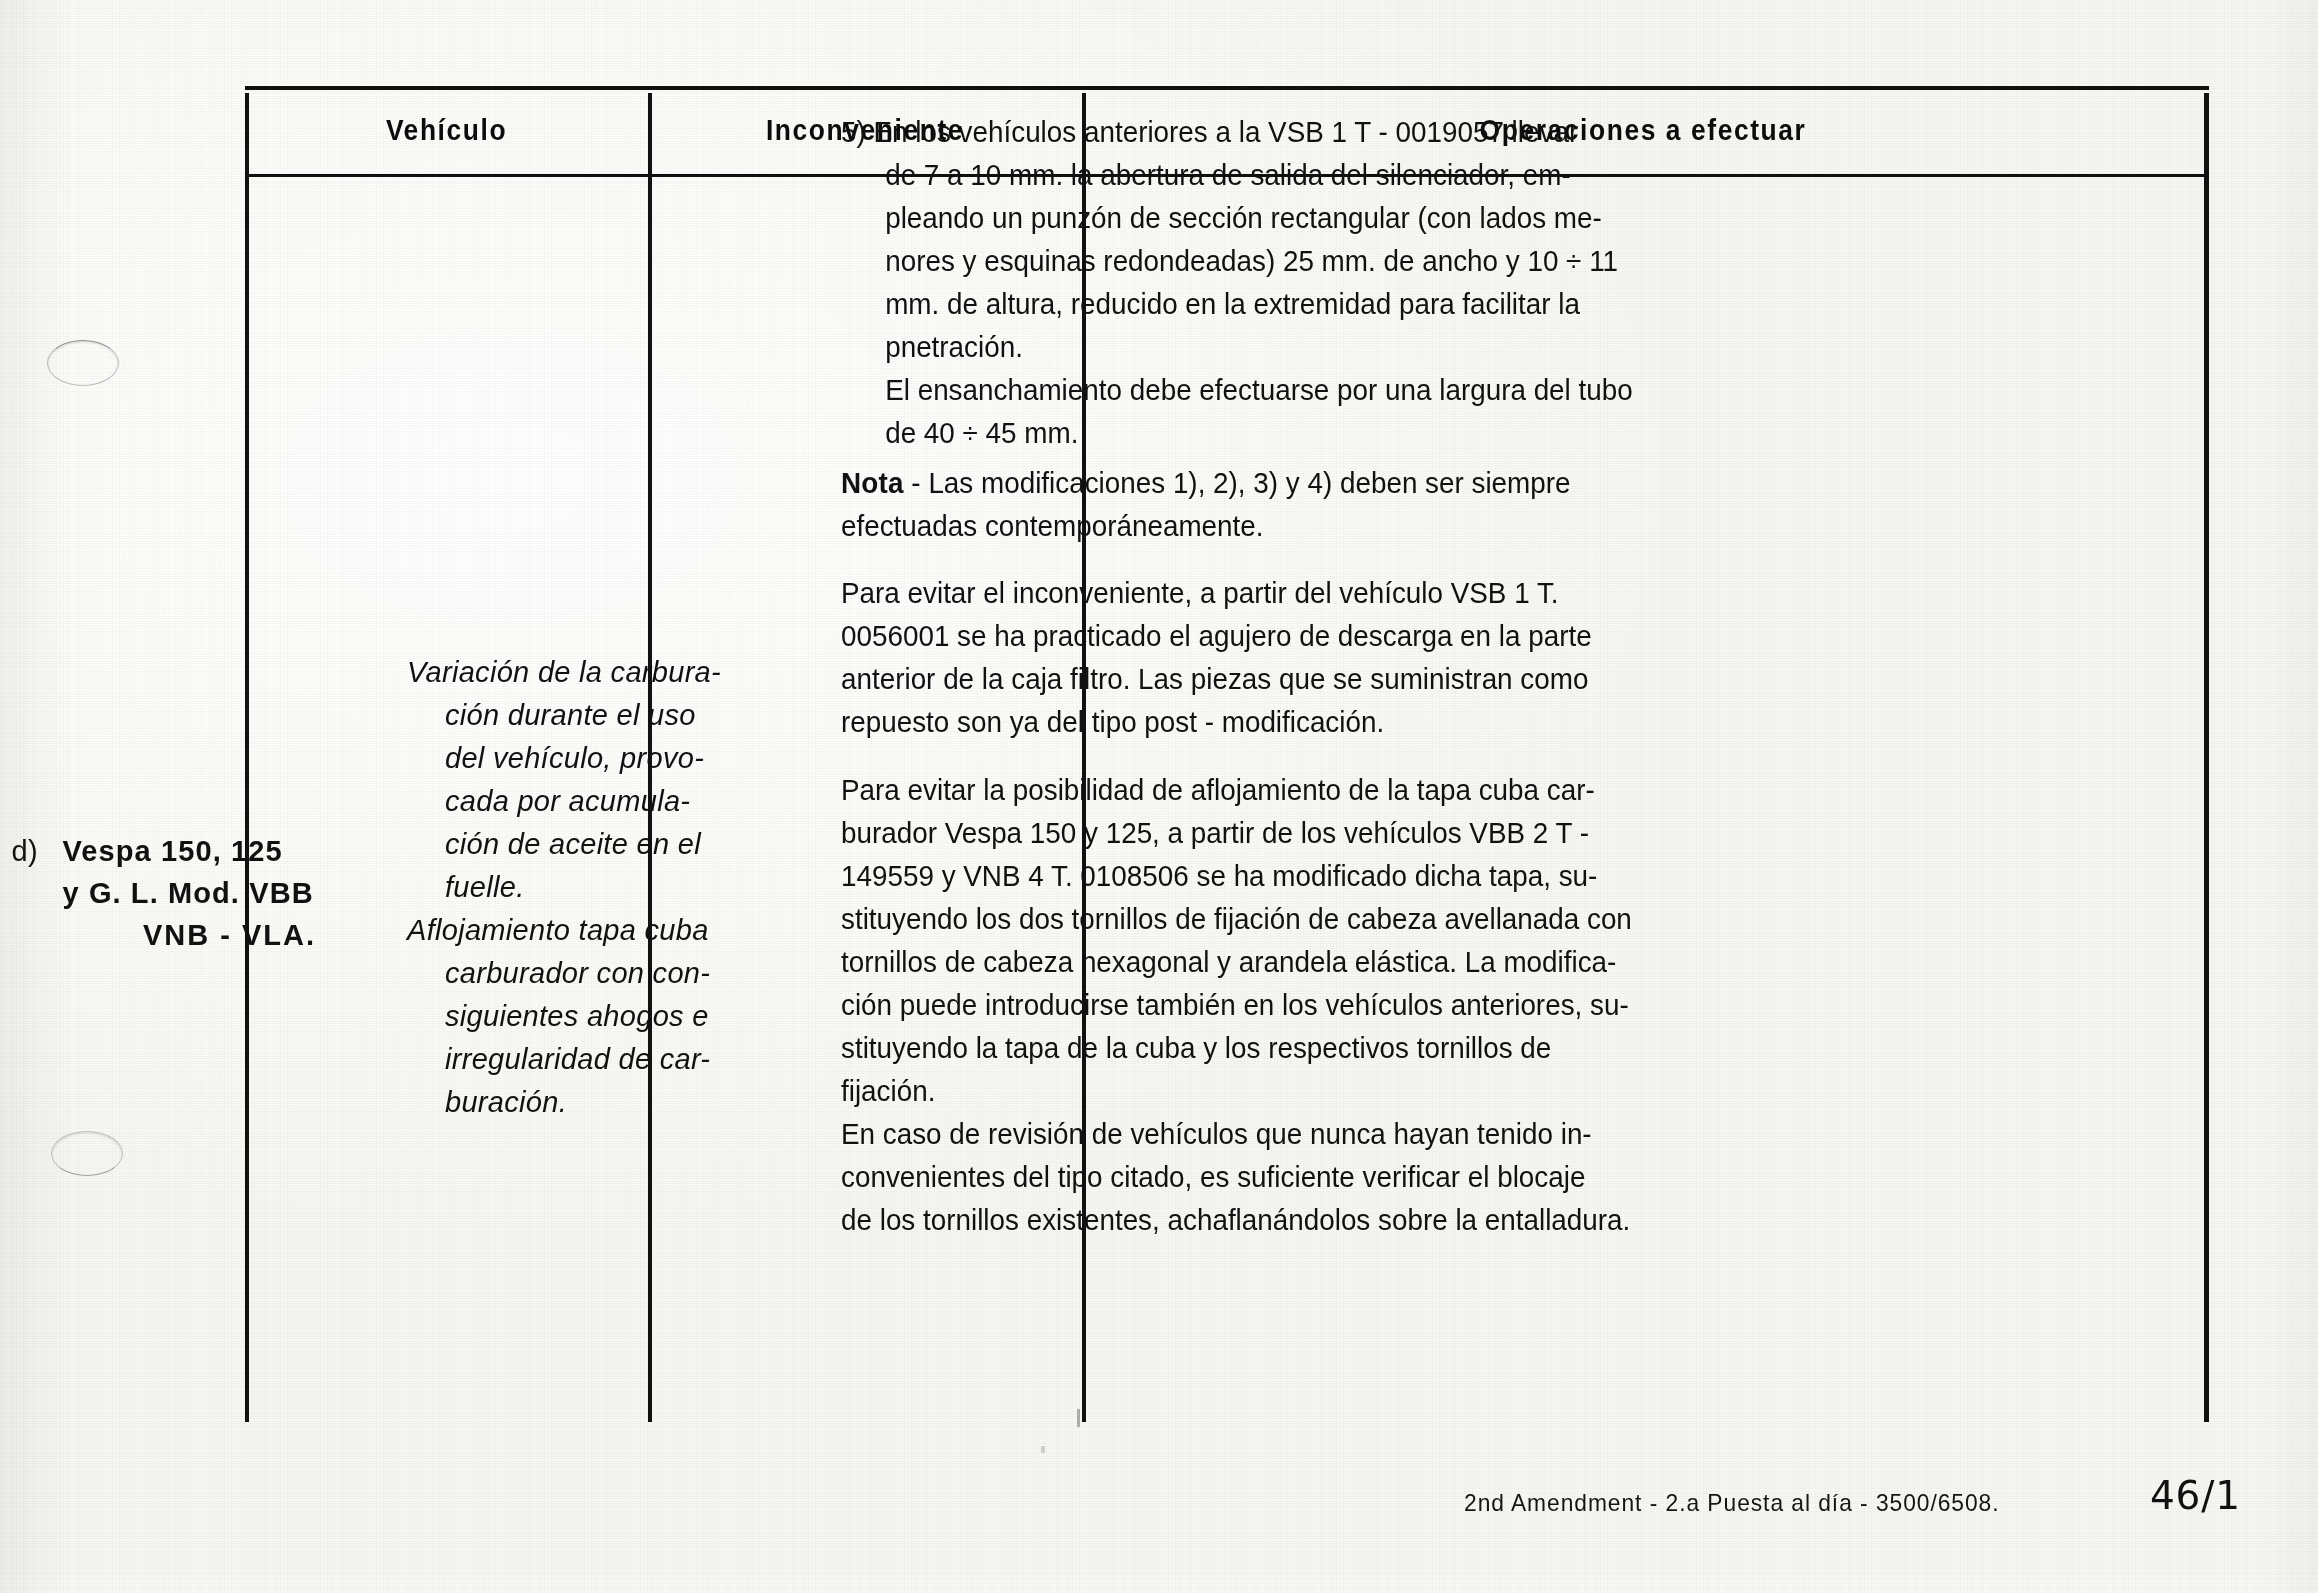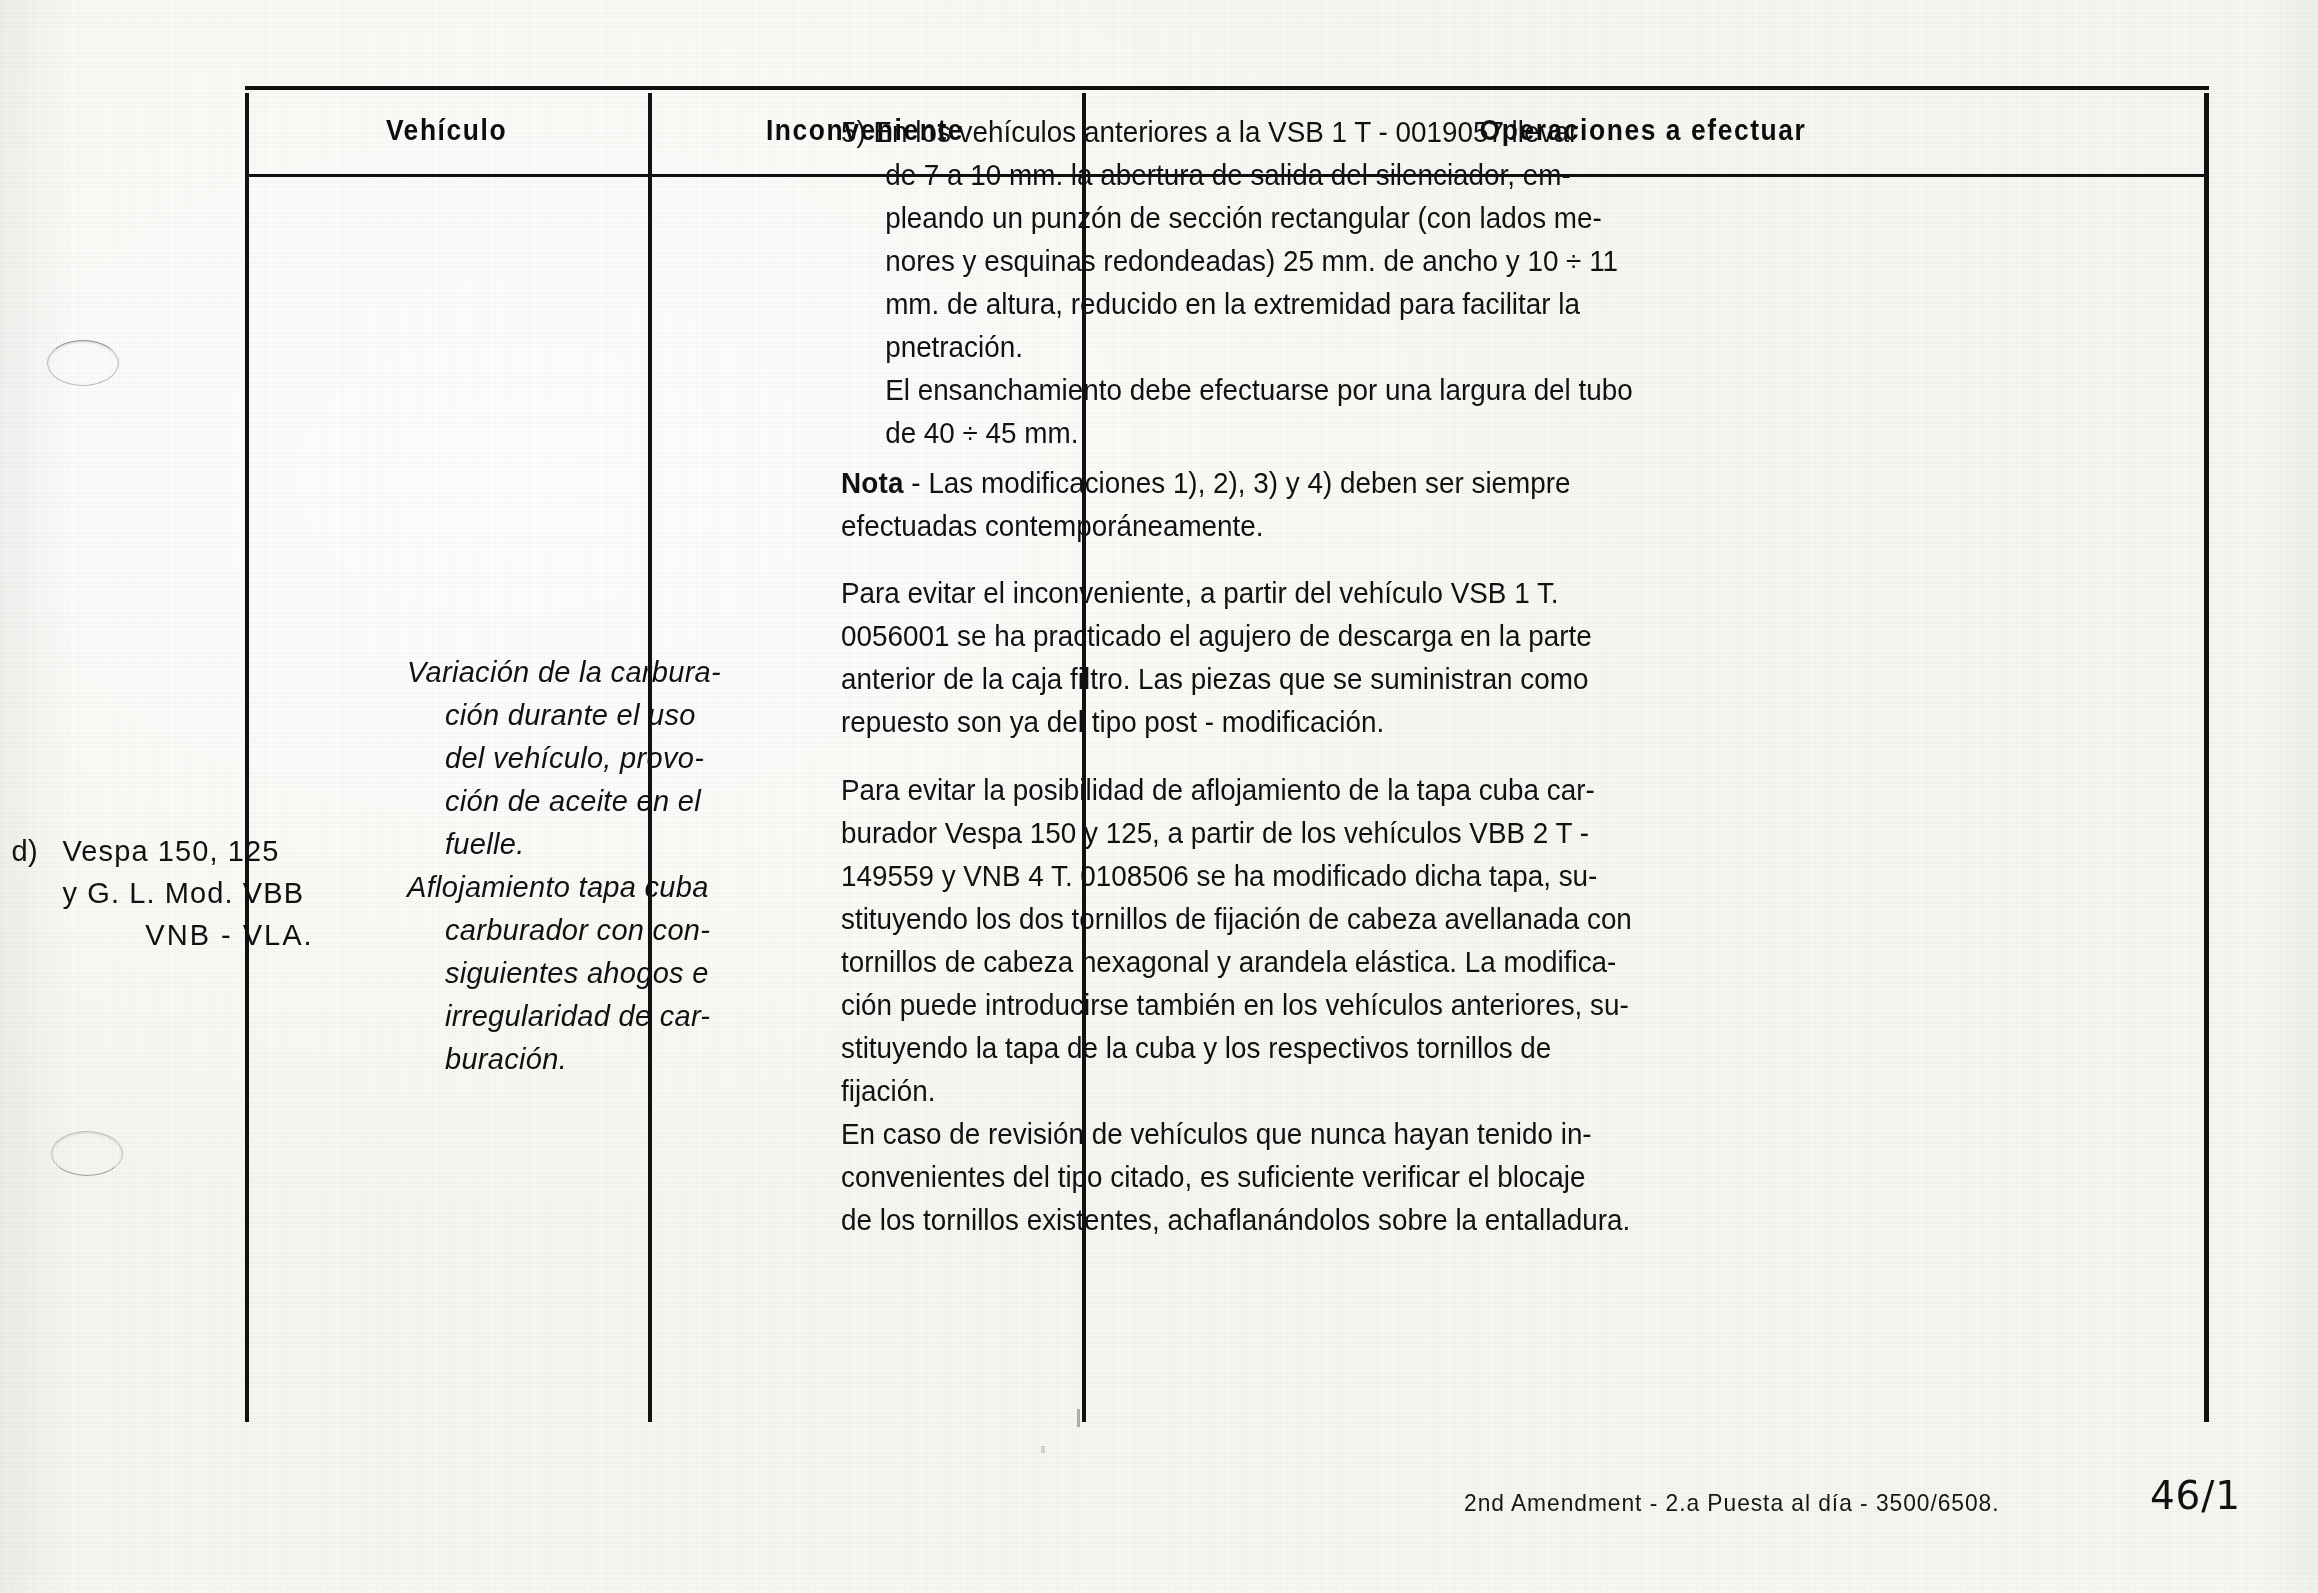--- a/index.html
+++ b/index.html
@@ -76,21 +76,21 @@
 
   
   #col1{
     position:absolute;left:11.5px;top:830px;width:385px;
     font-size:29px;line-height:42px;color:#111;
   }
   #col1 .marker{
     position:absolute;left:0px;top:0px;font-size:29px;letter-spacing:0.4px;
   }
   #col1 .name{
-    margin-left:51px;font-weight:normal;letter-spacing:1.1px;
+    margin-left:51px;font-weight:bold;letter-spacing:1.1px;
     font-size:29px;line-height:42px;
   }
   #col1 .name .l3{letter-spacing:2px;text-align:center;}
 
   
   #col2{
     position:absolute;left:407px;top:651px;width:425px;
     font-size:29px;line-height:43px;color:#111;
     letter-spacing:0.3px;
   }
@@ -161,20 +161,21 @@
     <div class="l3">VNB - VLA.</div>
   </div>
 </div>
 
 <div id="col2">
 
   <p class="para">
     <span class="ln">Variación de la carbura-</span>
     <span class="ln ind">ción durante el uso</span>
     <span class="ln ind">del vehículo, provo-</span>
+    <span class="ln ind">cada por acumula-</span>
     <span class="ln ind">ción de aceite en el</span>
     <span class="ln ind">fuelle.</span>
   </p>
 
   <p class="para">
     <span class="ln">Aflojamiento tapa cuba</span>
     <span class="ln ind">carburador con con-</span>
     <span class="ln ind">siguientes ahogos e</span>
     <span class="ln ind">irregularidad de car-</span>
     <span class="ln ind">buración.</span>

